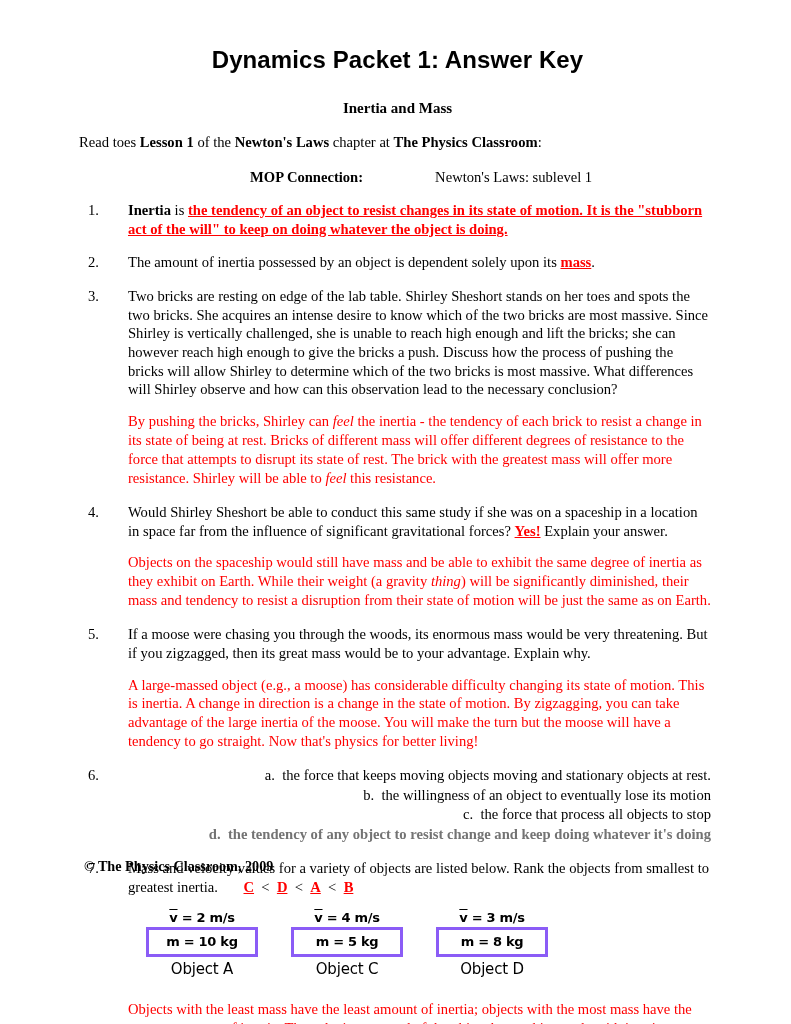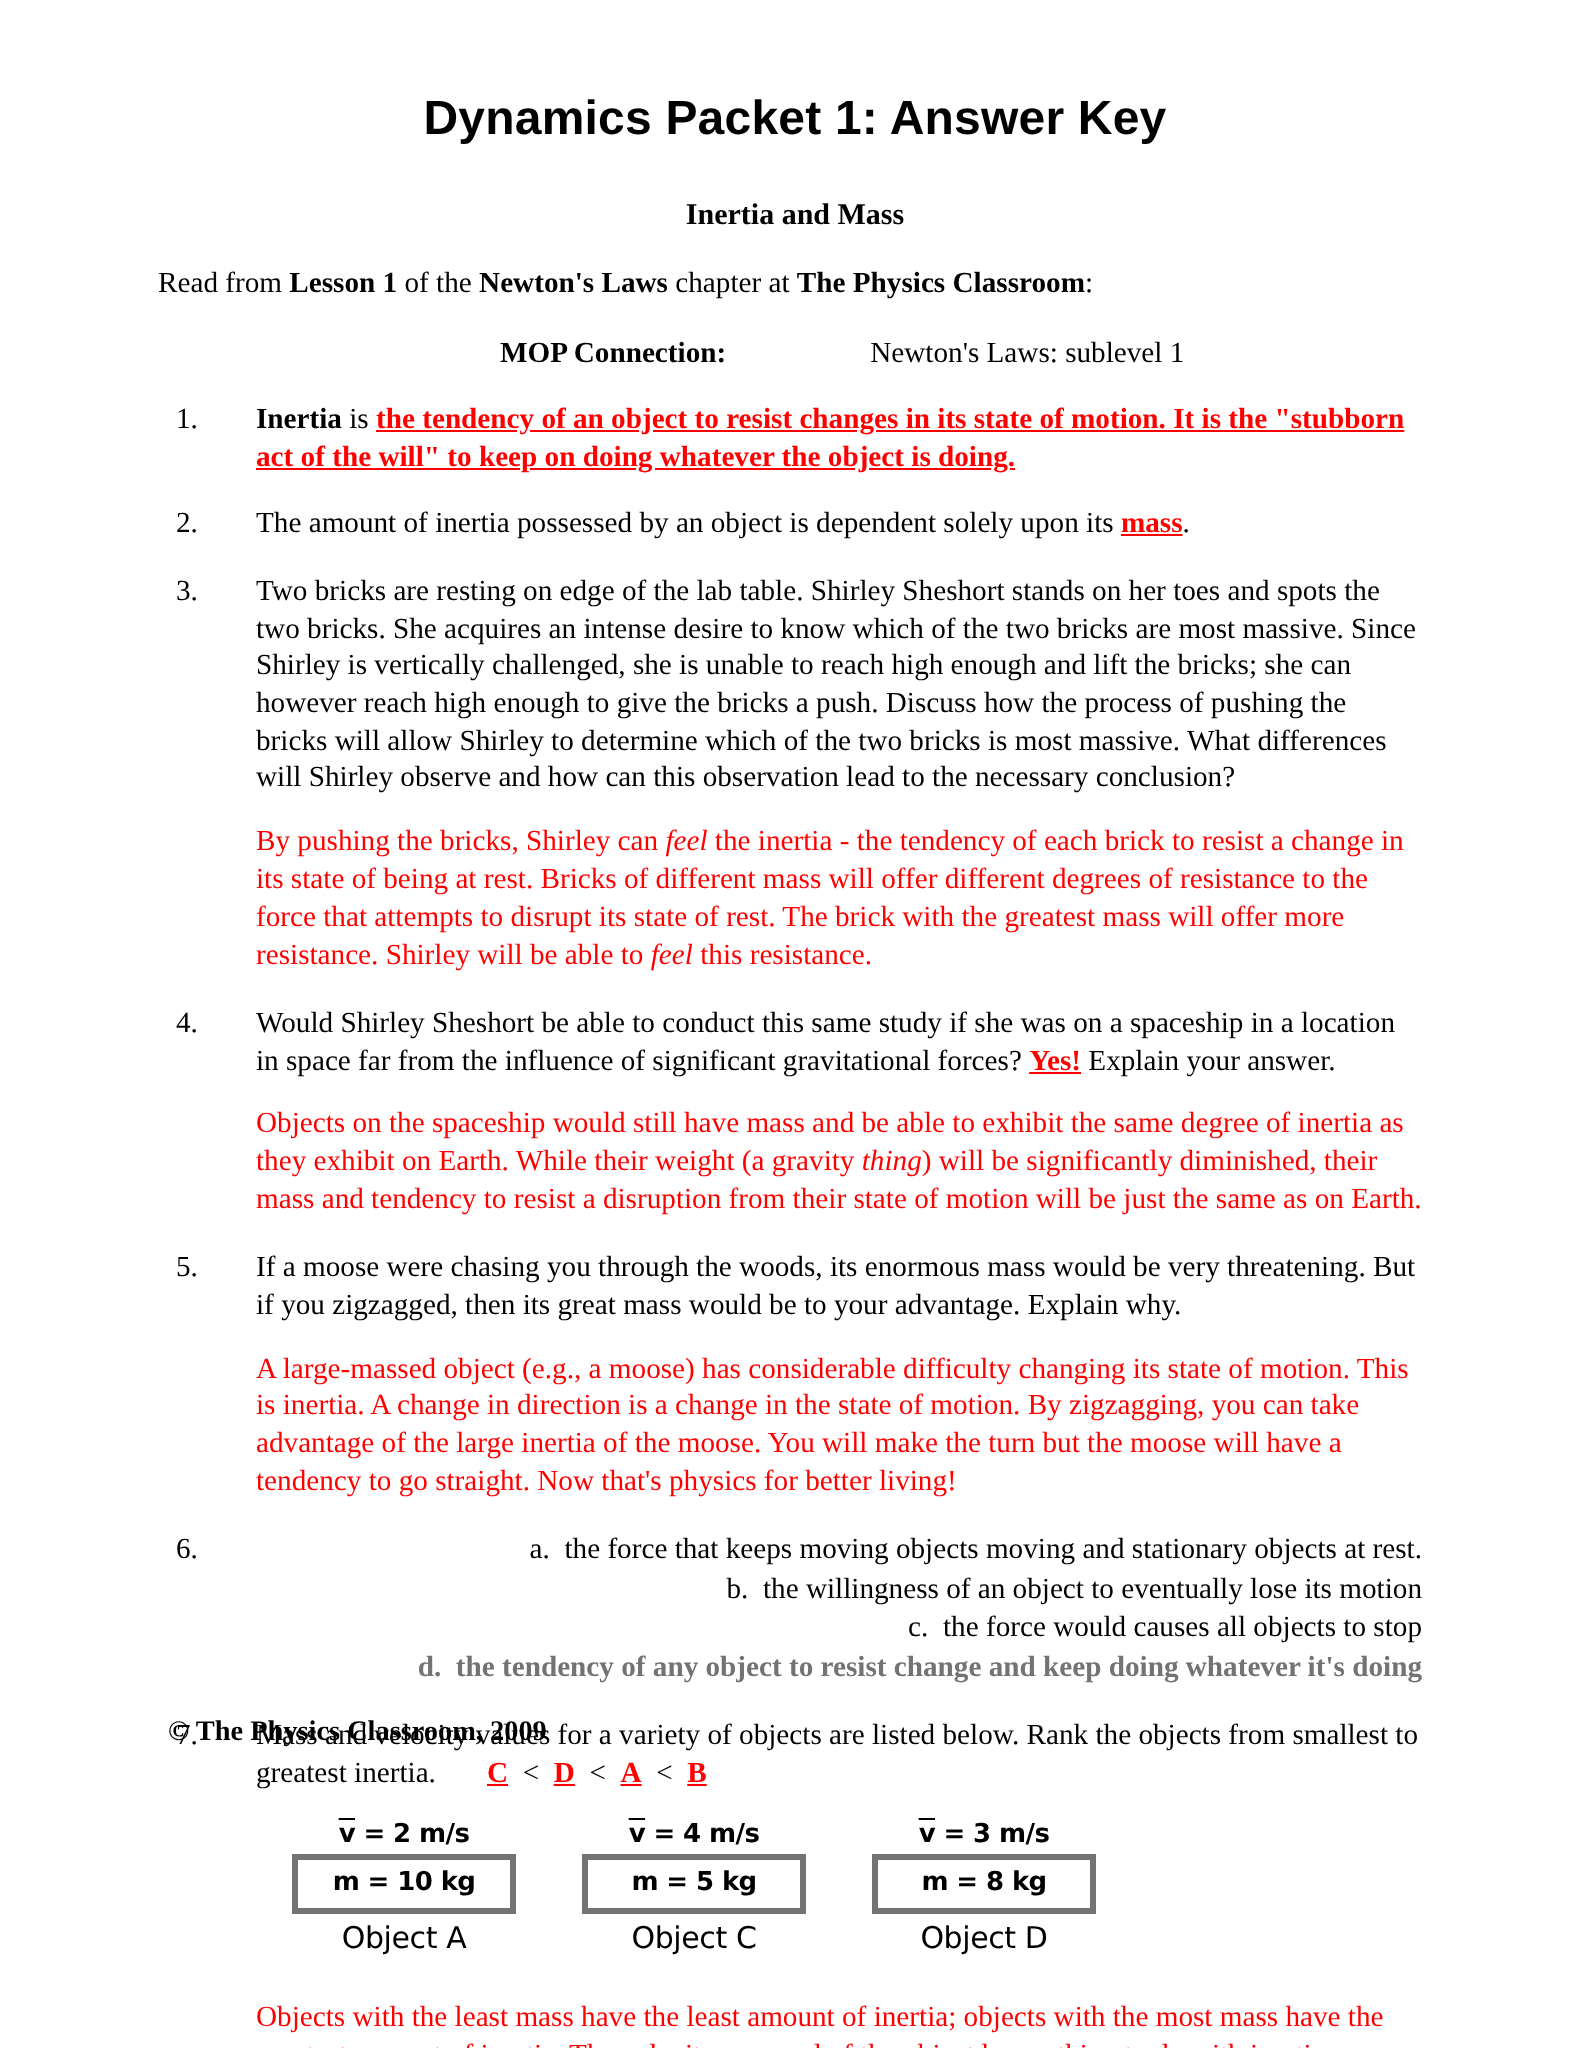--- a/index.html
+++ b/index.html
@@ -111,21 +111,21 @@
     font-weight: bold;
     letter-spacing: -0.3px;
     margin-bottom: 2px;
     white-space: nowrap;
   }
   .obj .vel .vec {
     text-decoration: overline;
     display: inline-block;
   }
   .obj .box {
-    border: 3px solid #737373;
+    border: 3px solid #8b5cf6;
     padding: 4px 0 5px 0;
     font-size: 13px;
     font-weight: bold;
     letter-spacing: -0.3px;
     white-space: nowrap;
   }
   .obj .label {
     margin-top: 3px;
     font-size: 15px;
     font-weight: normal;
@@ -144,21 +144,21 @@
 </head>
 <body>
 
 <div class="page">
 
   <div class="doc-title">Dynamics Packet 1: Answer Key</div>
 
   <div class="subtitle">Inertia and Mass</div>
 
   <div class="read-line">
-    <span>Read from </span><b>Lesson 1</b><span> of the </span><b>Newton's Laws</b><span> chapter at </span><b>The Physics Classroom</b><span>:</span>
+    <span>Read toes </span><b>Lesson 1</b><span> of the </span><b>Newton's Laws</b><span> chapter at </span><b>The Physics Classroom</b><span>:</span>
   </div>
 
   <div class="mop-line">
     <span class="mop-label">MOP Connection:</span><span class="mop-gap"></span><span>Newton's Laws:  sublevel 1</span>
   </div>
 
   <div class="item">
     <span class="num">1.</span>
     <div class="q-text"><b>Inertia</b><span> is </span><span class="ans-u">the tendency of an object to resist changes in its state of motion. It is the "stubborn act of the will" to keep on doing whatever the object is doing.</span></div>
   </div>
@@ -184,21 +184,21 @@
     <span class="num">5.</span>
     <div class="q-text">If a moose were chasing you through the woods, its enormous mass would be very threatening.  But if you zigzagged, then its great mass would be to your advantage.  Explain why.</div>
   </div>
   <div class="answer">A large-massed object (e.g., a moose) has considerable difficulty changing its state of motion. This is inertia. A change in direction is a change in the state of motion. By zigzagging, you can take advantage of the large inertia of the moose. You will make the turn but the moose will have a tendency to go straight. Now that's physics for better living!</div>
 
   <div class="item">
     <span class="num">6.</span>
     <div class="choices">
       <div class="choice"><span class="ltr">a.</span>&nbsp; <span>the force that keeps moving objects moving and stationary objects at rest.</span></div>
       <div class="choice"><span class="ltr">b.</span>&nbsp; <span>the willingness of an object to eventually lose its motion</span></div>
-      <div class="choice"><span class="ltr">c.</span>&nbsp; <span>the force would causes all objects to stop</span></div>
+      <div class="choice"><span class="ltr">c.</span>&nbsp; <span>the force that process all objects to stop</span></div>
       <div class="choice ans-b"><span class="ltr">d.</span>&nbsp; <span>the tendency of any object to resist change and keep doing whatever it's doing</span></div>
     </div>
   </div>
 
   <div class="item">
     <span class="num">7.</span>
     <div class="q-text"><span>Mass and velocity values for a variety of objects are listed below.  Rank the objects from smallest to greatest inertia.</span><span class="nowrap">&nbsp;&nbsp;&nbsp;&nbsp;&nbsp;&nbsp;&nbsp;<span class="ans-u">C</span>&nbsp; <span>&lt;</span>&nbsp; <span class="ans-u">D</span>&nbsp; <span>&lt;</span>&nbsp; <span class="ans-u">A</span>&nbsp; <span>&lt;</span>&nbsp; <span class="ans-u">B</span></span></div>
   </div>
 
   <div class="objects">

